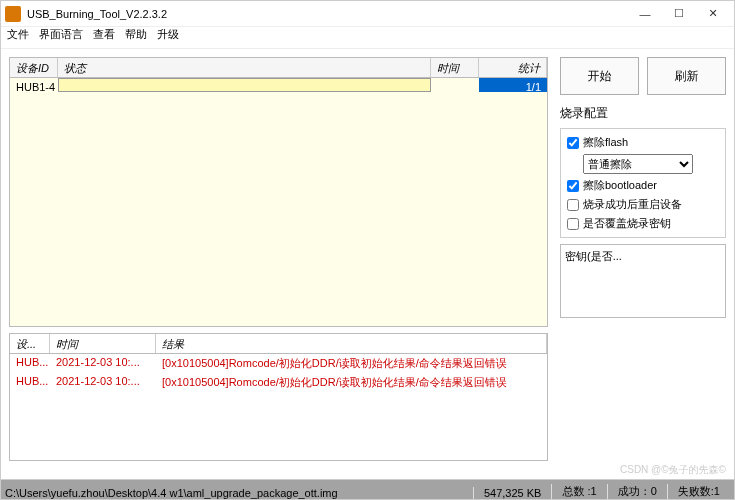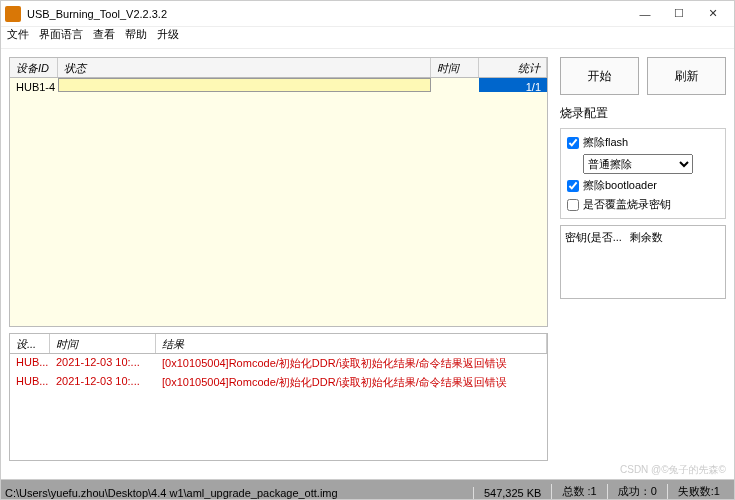--- a/index.html
+++ b/index.html
@@ -121,27 +121,30 @@
           <input type="checkbox" checked="" style="">
           <span>擦除flash</span>
         </label>
       <select><option>普通擦除</option></select>
       <label>
           <input type="checkbox" checked="" style="">
           <span>擦除bootloader</span>
         </label>
       <label>
           <input type="checkbox" style="">
+          <span>烧录成功后重启设备</span>
+        </label>
+      <label>
+          <input type="checkbox" style="">
           <span>是否覆盖烧录密钥</span>
         </label>
     </div>
 
     <div class="key-box">
       <span>密钥(是否...</span>
-      <span>剩余数</span>
     </div>
 
   </div>
 </div>
 
 <div class="statusbar">
   <div class="sb-path">C:\Users\yuefu.zhou\Desktop\4.4 w1\aml_upgrade_package_ott.img</div>
   <div class="sb-item">547,325 KB</div>
   <div class="sb-item">总数 :1</div>
   <div class="sb-item">成功：0</div>

